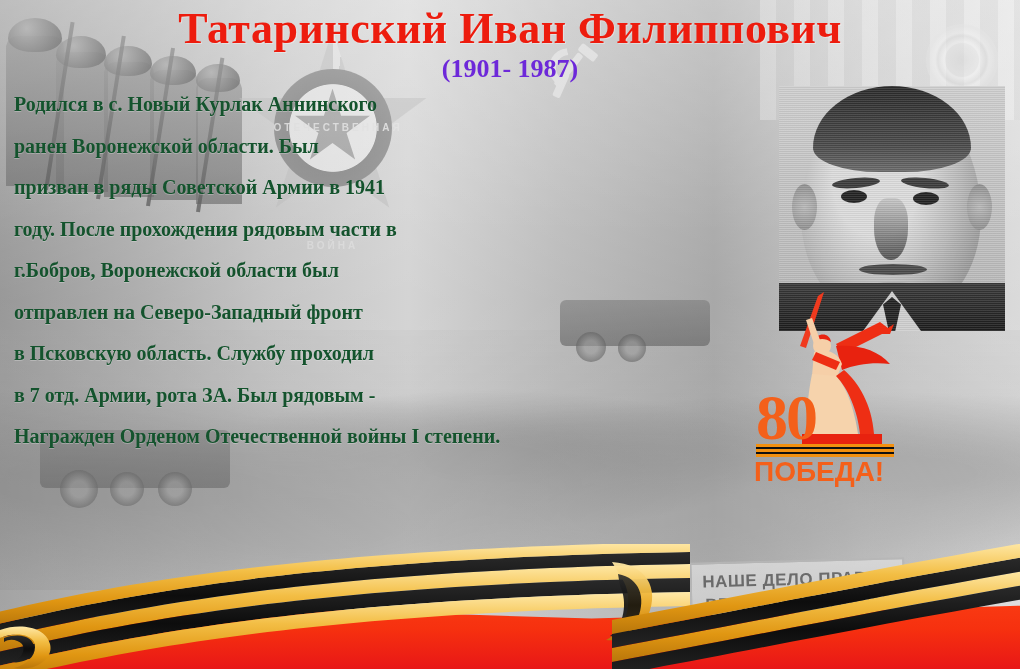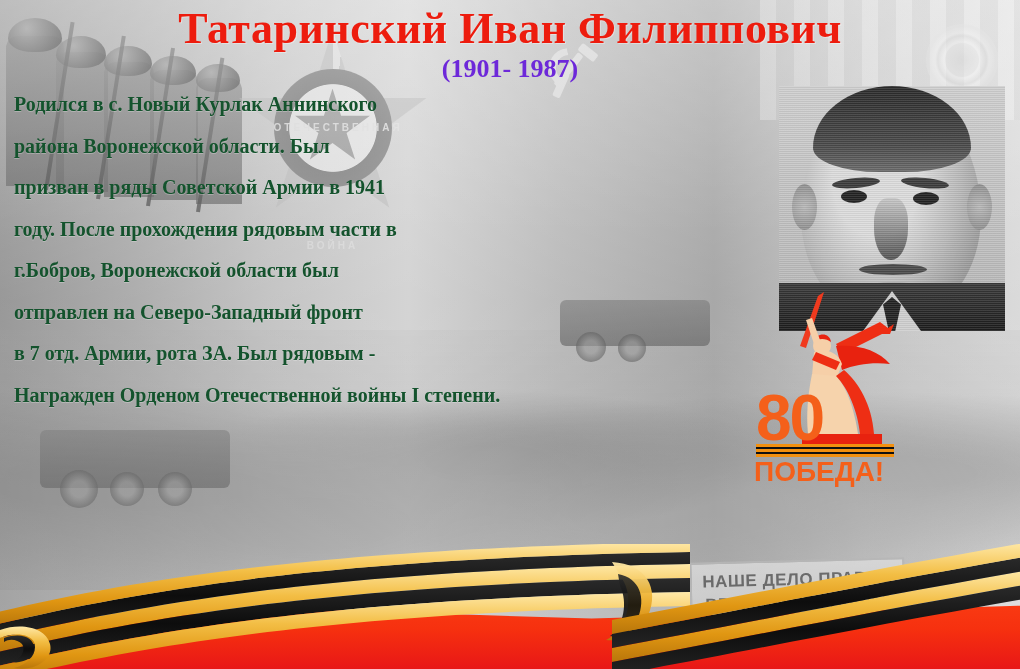--- a/index.html
+++ b/index.html
@@ -101,21 +101,21 @@
     background:linear-gradient(180deg,#3a3a3a,#1c1c1c);}
   .pf-collar{position:absolute;left:84px;bottom:0;width:58px;height:40px;background:#cfcfcf;
     clip-path:polygon(50% 0,100% 100%,0 100%);}
   .pf-tie{position:absolute;left:104px;bottom:0;width:18px;height:34px;background:#222;clip-path:polygon(50% 0,100% 22%,68% 100%,32% 100%,0 22%);}
   .pf-grain{position:absolute;inset:0;opacity:.22;
     background:repeating-linear-gradient(0deg,rgba(255,255,255,.5) 0 1px,rgba(0,0,0,.25) 1px 2px);}
 
   
   .logo80{position:absolute;left:748px;top:288px;width:190px;height:200px;}
   .statue{position:absolute;left:14px;top:0;width:160px;height:160px;}
-  .lg-num{position:absolute;left:8px;top:104px;font-family:Liberation Sans, sans-serif;
+  .lg-num{position:absolute;left:8px;top:104px;font-family:Liberation Serif, serif;
     font-weight:700;font-size:64px;line-height:52px;color:#F4601A;letter-spacing:-2px;}
   .lg-rib{position:absolute;left:8px;top:156px;width:138px;height:13px;
     background:repeating-linear-gradient(90deg,transparent 0 0),
       linear-gradient(180deg,#F2900F 0 22%,#111 22% 40%,#F2900F 40% 60%,#111 60% 78%,#F2900F 78% 100%);}
   .lg-word{position:absolute;left:6px;top:170px;font-family:"Liberation Sans","DejaVu Sans",sans-serif;
     font-weight:700;font-size:28px;line-height:28px;color:#F4601A;letter-spacing:0px;}
 
   
   .title{position:absolute;left:0;right:0;top:6px;text-align:center;
     color:#ED1C0E;font-weight:700;font-size:44px;line-height:46px;letter-spacing:.5px;
@@ -238,25 +238,26 @@
     <div class="lg-num">80</div>
     <div class="lg-rib"></div>
     <div class="lg-word">ПОБЕДА!</div>
   </div>
 
   <div class="title">Татаринский Иван Филиппович</div>
   <div class="years">(1901- 1987)</div>
 
   <div class="bodytext">
     <div class="ln">Родился в с. Новый Курлак Аннинского</div>
-    <div class="ln">района Воронежской области. Был</div>
+    <div class="ln">ранен Воронежской области. Был</div>
     <div class="ln">призван в ряды Советской Армии в 1941</div>
     <div class="ln">году. После прохождения рядовым части в</div>
     <div class="ln">г.Бобров, Воронежской области был</div>
     <div class="ln">отправлен на Северо-Западный фронт</div>
+    <div class="ln">в Псковскую область. Службу проходил</div>
     <div class="ln">в 7 отд. Армии, рота ЗА. Был рядовым -</div>
     <div class="ln wide">Награжден Орденом Отечественной войны I степени.</div>
   </div>
 
   <div class="ribbon">
     <div class="redband"></div>
     <svg class="ribsvg" viewBox="0 0 1020 125" preserveAspectRatio="none">
       <defs>
         <linearGradient id="gold" x1="0" y1="0" x2="0" y2="1">
           <stop offset="0%" stop-color="#FFE9A8"></stop>

